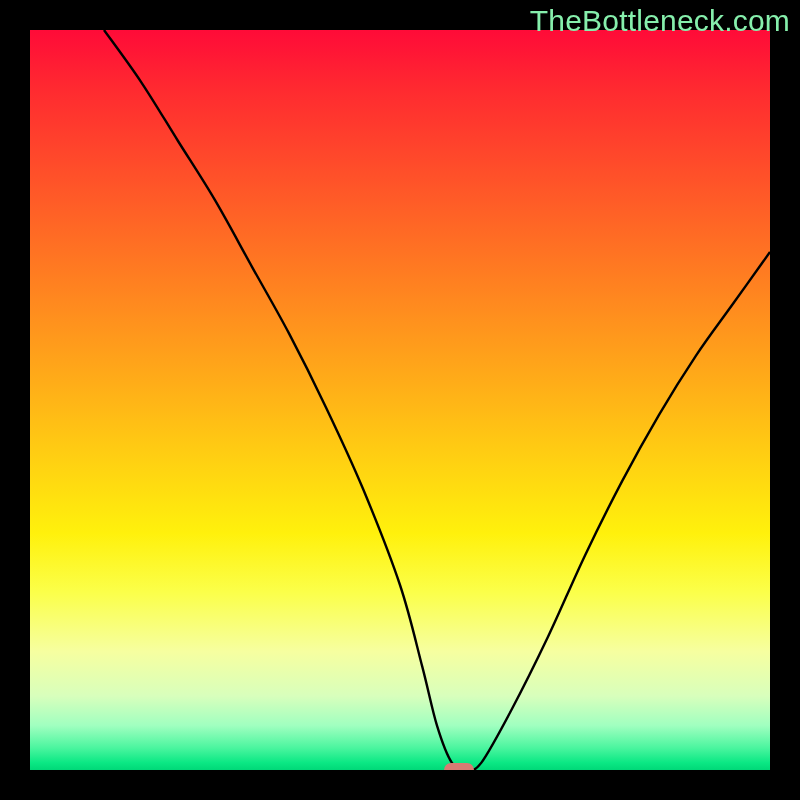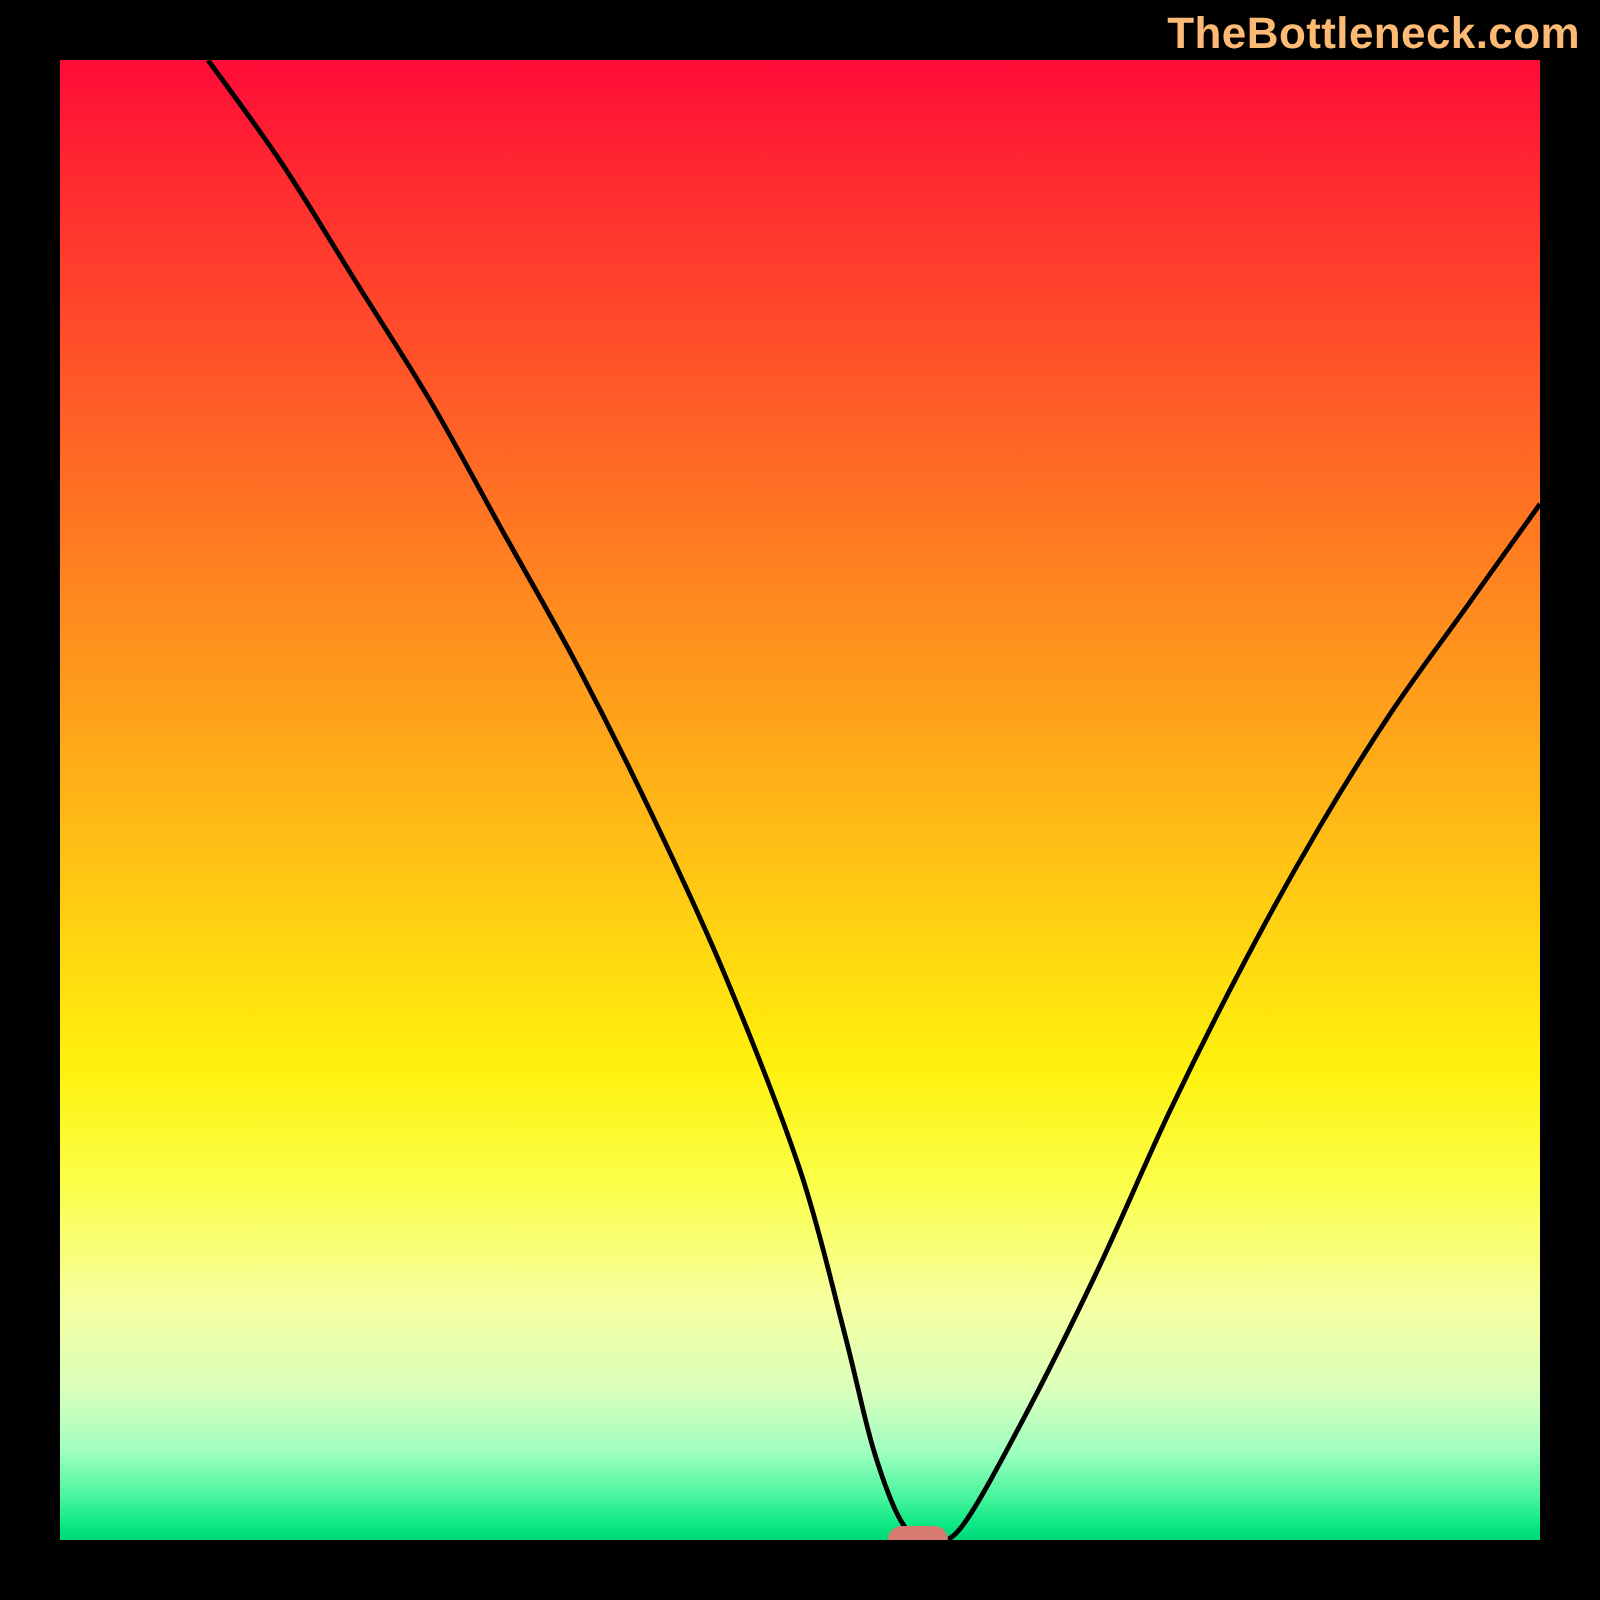--- a/index.html
+++ b/index.html
@@ -14,23 +14,23 @@
   .frame {
     position: relative;
     width: 800px;
     height: 800px;
     background: #000;
   }
   .watermark {
     position: absolute;
     top: 4px;
     right: 10px;
-    color: #fdba74;
-    font-size: 22px;
-    font-weight: 700;
+    color: #86efac;
+    font-size: 30px;
+    font-weight: 400;
     letter-spacing: 0.2px;
     z-index: 5;
   }
   .plot-area {
     position: absolute;
     left: 30px;
     top: 30px;
     width: 740px;
     height: 740px;
     overflow: hidden;

